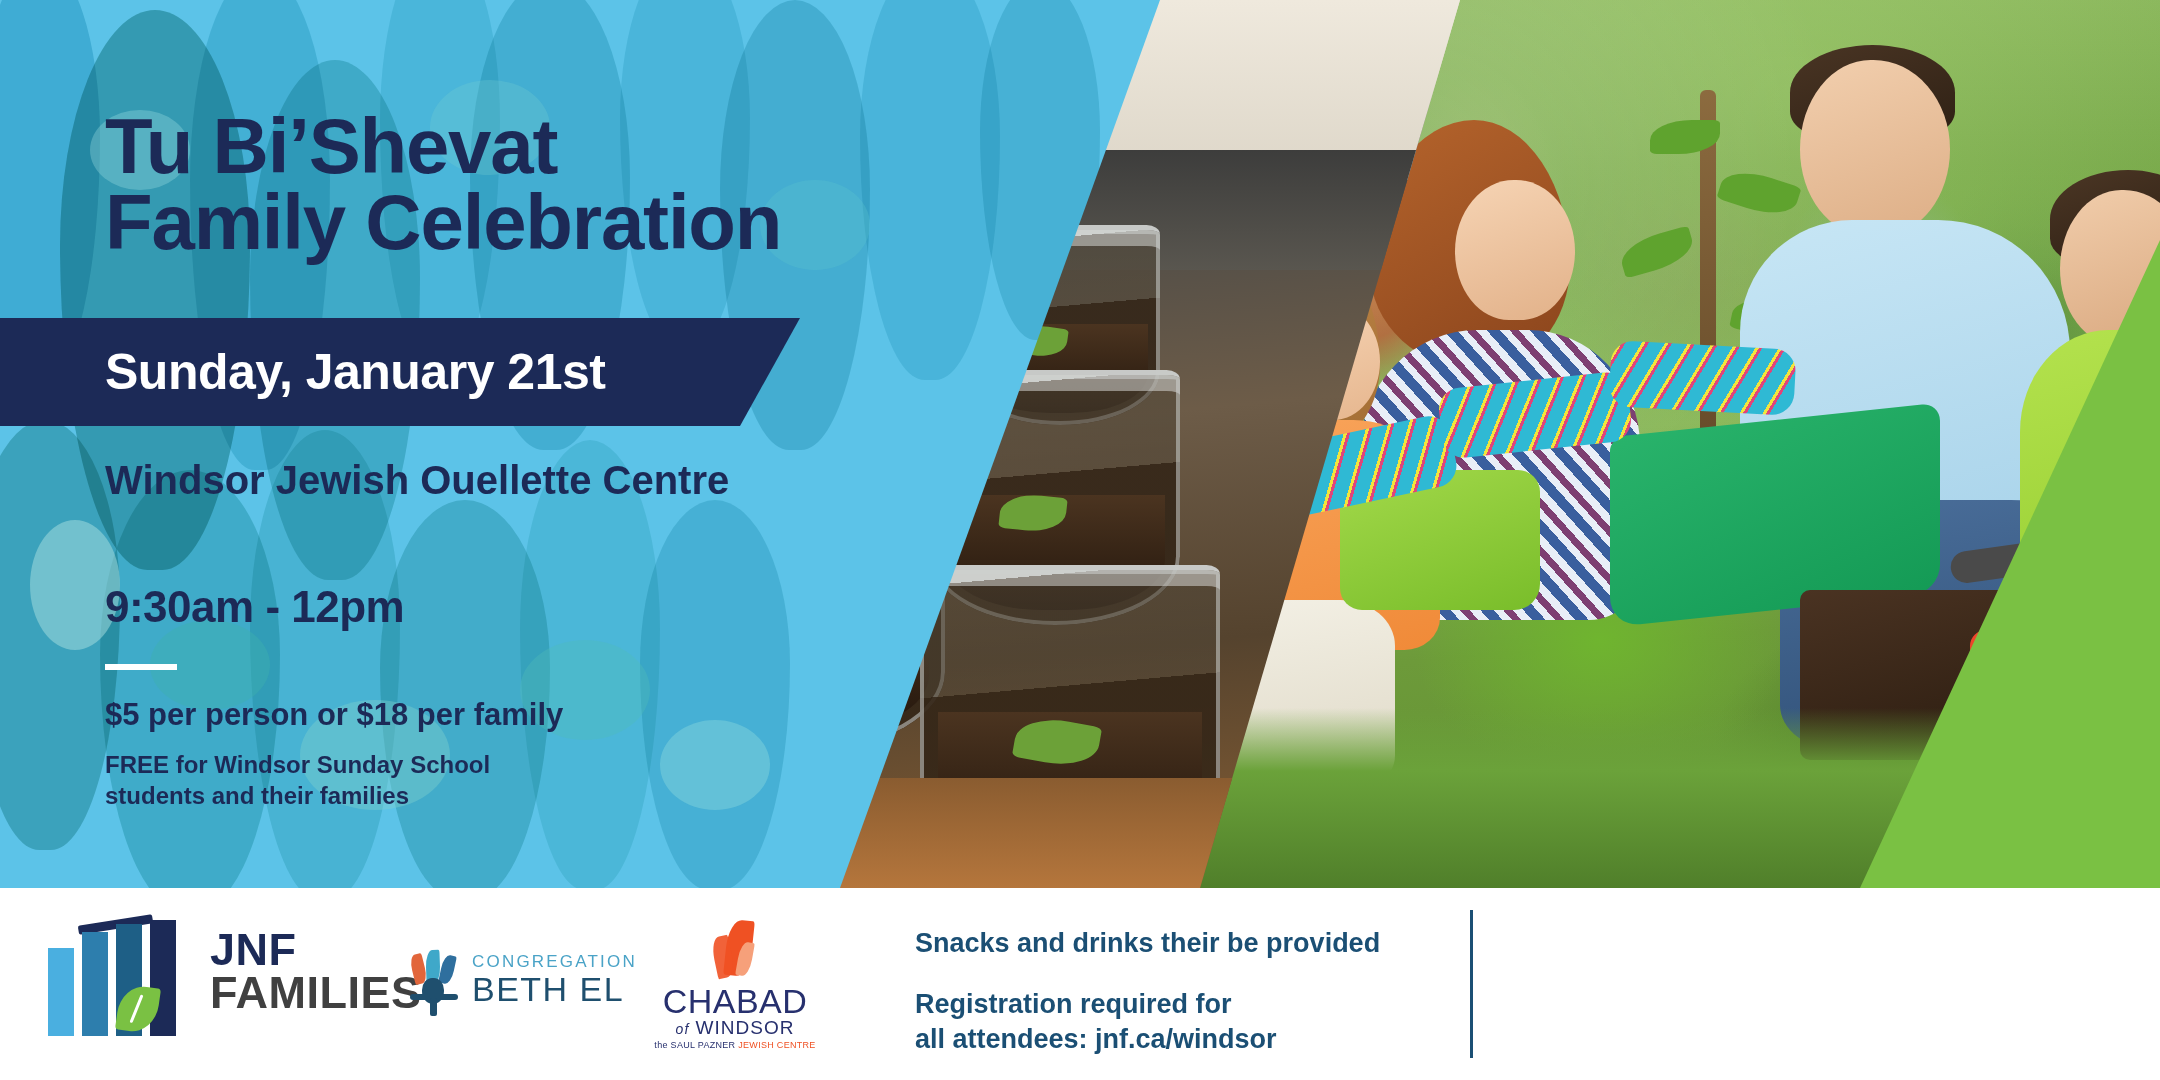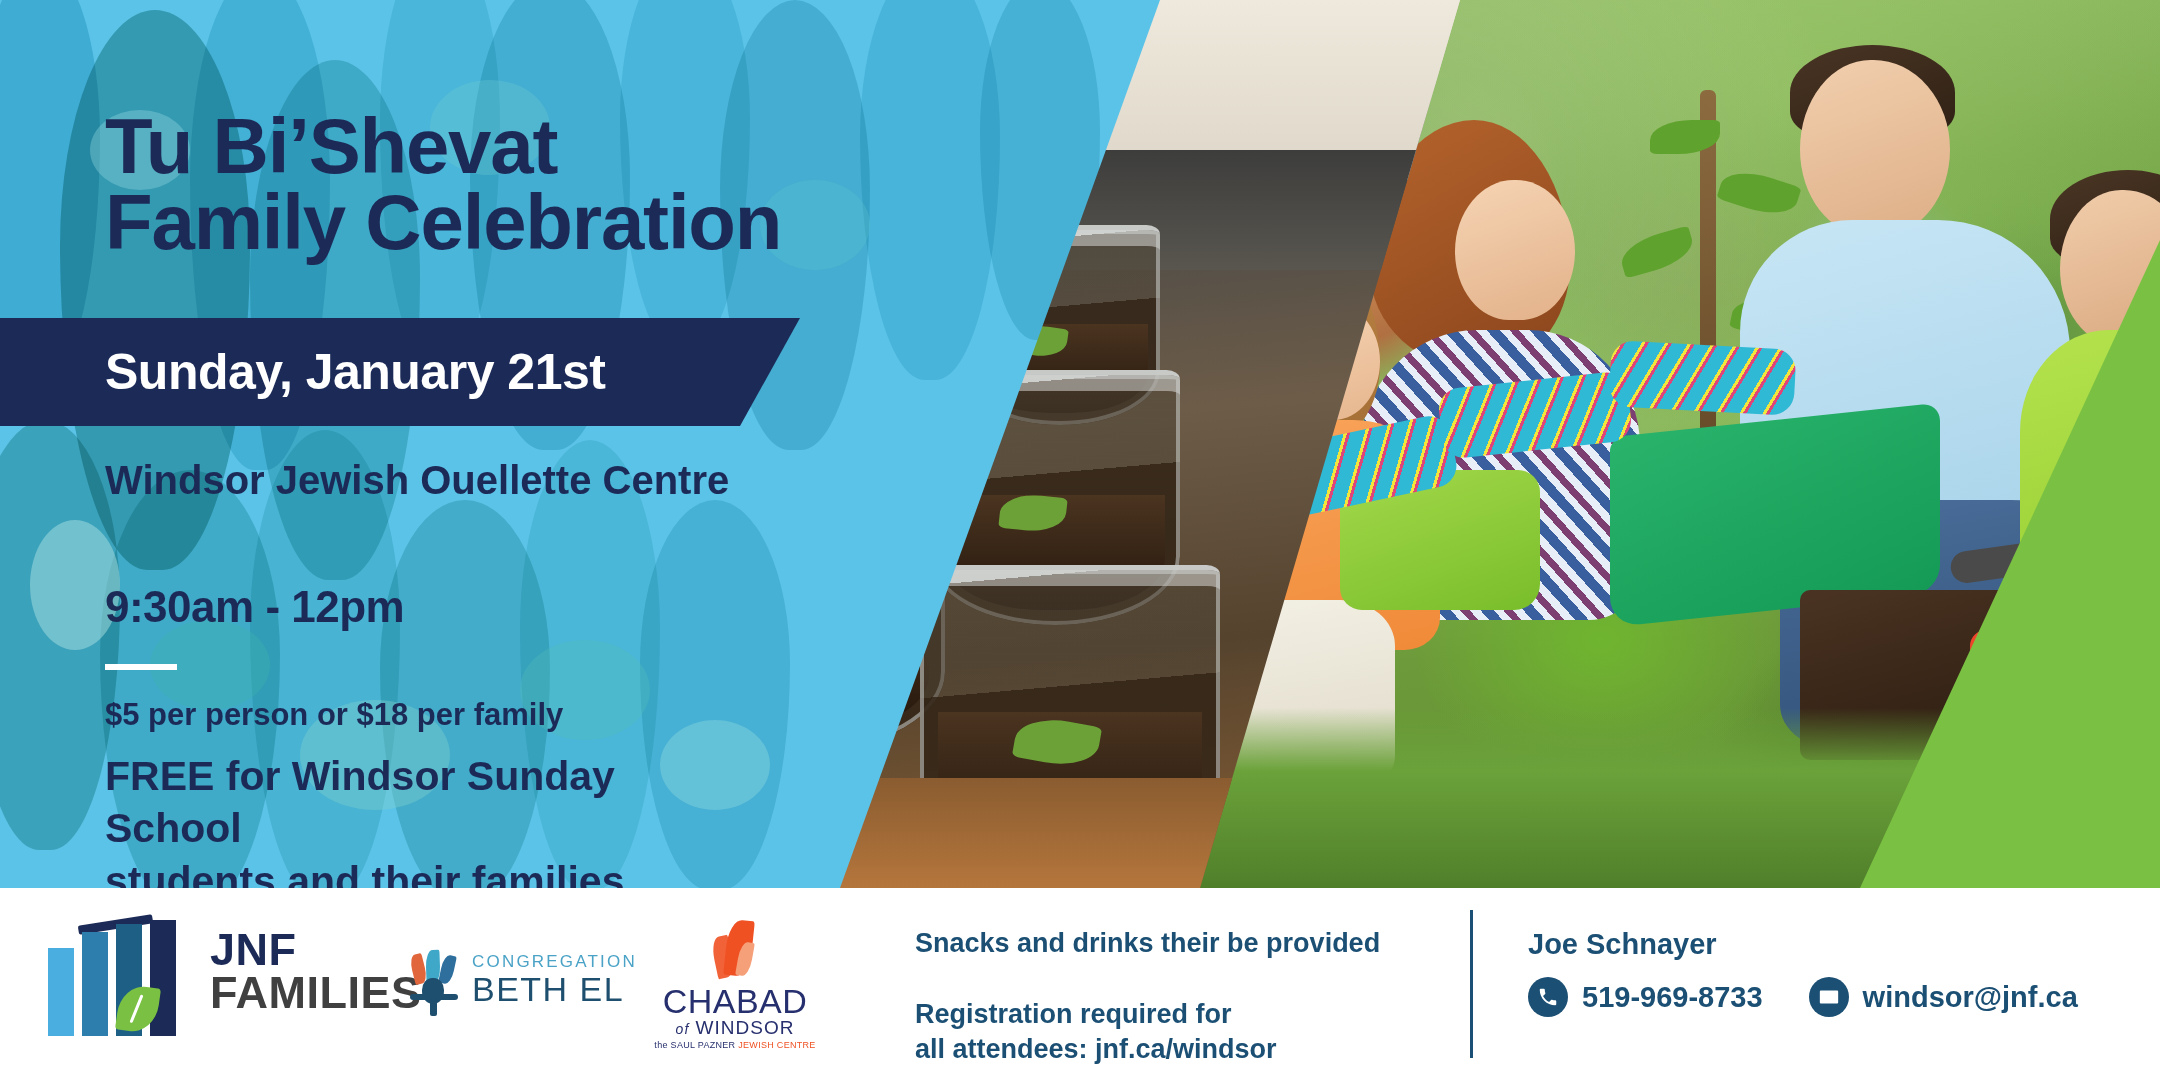--- a/index.html
+++ b/index.html
@@ -159,21 +159,21 @@
   }
   .rule {
     position:absolute; left:105px; top:664px; width:72px; height:6px; background:#ffffff;
   }
   .price {
     position:absolute; left:105px; top:697px;
     color:#1c2a57; font-weight:700; font-size:31px;text-align:center;
   }
   .freeline {
     position:absolute; left:105px; top:750px; width:640px;
-    color:#1c2a57; font-weight:700; font-size:41px; line-height:1.28;
+    color:#1c2a57; font-weight:700; font-size:24px; line-height:1.28;
   }
 
   
   .green-wedge {
     position:absolute; right:0; top:0; width:300px; height:888px;
     background:#7ac143;
     clip-path: polygon(300px 240px, 300px 888px, 0 888px);
   }
 
   
@@ -212,21 +212,21 @@
     color:#27306e; font-size:34px; font-weight:400; letter-spacing:.5px; }
   .chabad-of { position:absolute; left:0; top:97px; width:190px; color:#27306e; font-size:19px; letter-spacing:1px; }
   .chabad-of i { font-size:14px; }
   .chabad-sub { position:absolute; left:0; top:120px; width:190px; font-size:9px; letter-spacing:.3px; }
   .chabad-sub .n { color:#27306e; }
   .chabad-sub .o { color:#ef5123; }
 
   
   .info { position:absolute; left:915px; top:38px; width:520px;
     color:#1b4f74; font-weight:700; font-size:27px; line-height:1.3; }
-  .info .reg { margin-top:36px; }
+  .info .reg { margin-top:26px; }
 
   .v-divider { position:absolute; left:1470px; top:22px; width:3px; height:148px; background:#1b4f74; }
 
   
   .contact { position:absolute; left:1528px; top:40px; width:600px; }
   .contact-name { color:#1b4f74; font-weight:700; font-size:29px; }
   .contact-row { display:flex; align-items:center; margin-top:16px; }
   .ic { width:40px; height:40px; border-radius:50%; background:#1b4f74;
     display:flex; align-items:center; justify-content:center; flex:0 0 auto; }
   .ic svg { width:22px; height:22px; fill:#ffffff; }
@@ -424,32 +424,14 @@
     <div class="info">
       <div>Snacks and drinks their be provided</div>
       <div class="reg">
         <div>Registration required for</div>
         <div>all attendees: jnf.ca/windsor</div>
       </div>
     </div>
 
     <div class="v-divider"></div>
 
-    <div class="contact">
-      <div class="contact-name">Joe Schnayer</div>
-      <div class="contact-row">
-        <span class="ic">
-          <svg viewBox="0 0 24 24">
-              <path d="M6.6 10.8c1.4 2.8 3.8 5.1 6.6 6.6l2.2-2.2c.3-.3.7-.4 1-.2 1.1.4 2.4.6 3.6.6.6 0 1 .4 1 1V20c0 .6-.4 1-1 1C10.6 21 3 13.4 3 4c0-.6.4-1 1-1h3.5c.6 0 1 .4 1 1 0 1.3.2 2.5.6 3.6.1.3 0 .7-.2 1l-2.3 2.2z"></path>
-            </svg>
-        </span>
-        <span class="contact-val">519-969-8733</span>
-        <span class="gap"></span>
-        <span class="ic">
-          <svg viewBox="0 0 24 24">
-              <path d="M3 5h18c.6 0 1 .4 1 1v12c0 .6-.4 1-1 1H3c-.6 0-1-.4-1-1V6c0-.6.4-1 1-1zm9 8L4.3 7h15.4L12 13zM4 17.6l5.3-4.6L12 15.2l2.7-2.2 5.3 4.6H4z"></path>
-            </svg>
-        </span>
-        <span class="contact-val">windsor@jnf.ca</span>
-      </div>
-    </div>
   </div>
 </div>
 
 </body></html>

